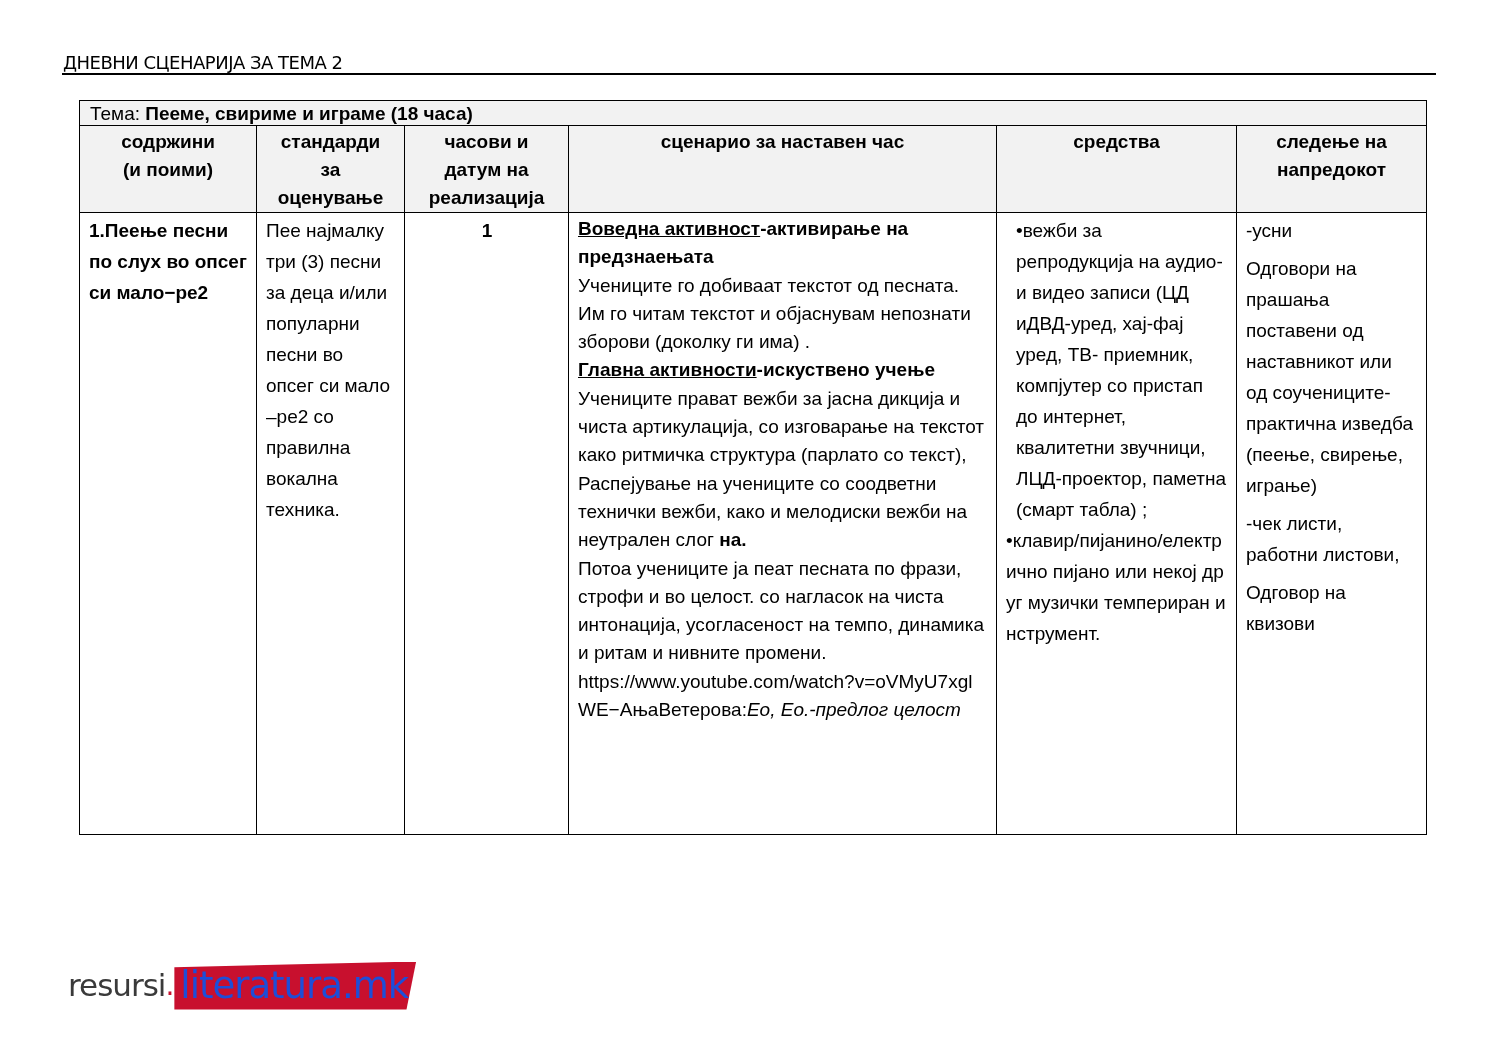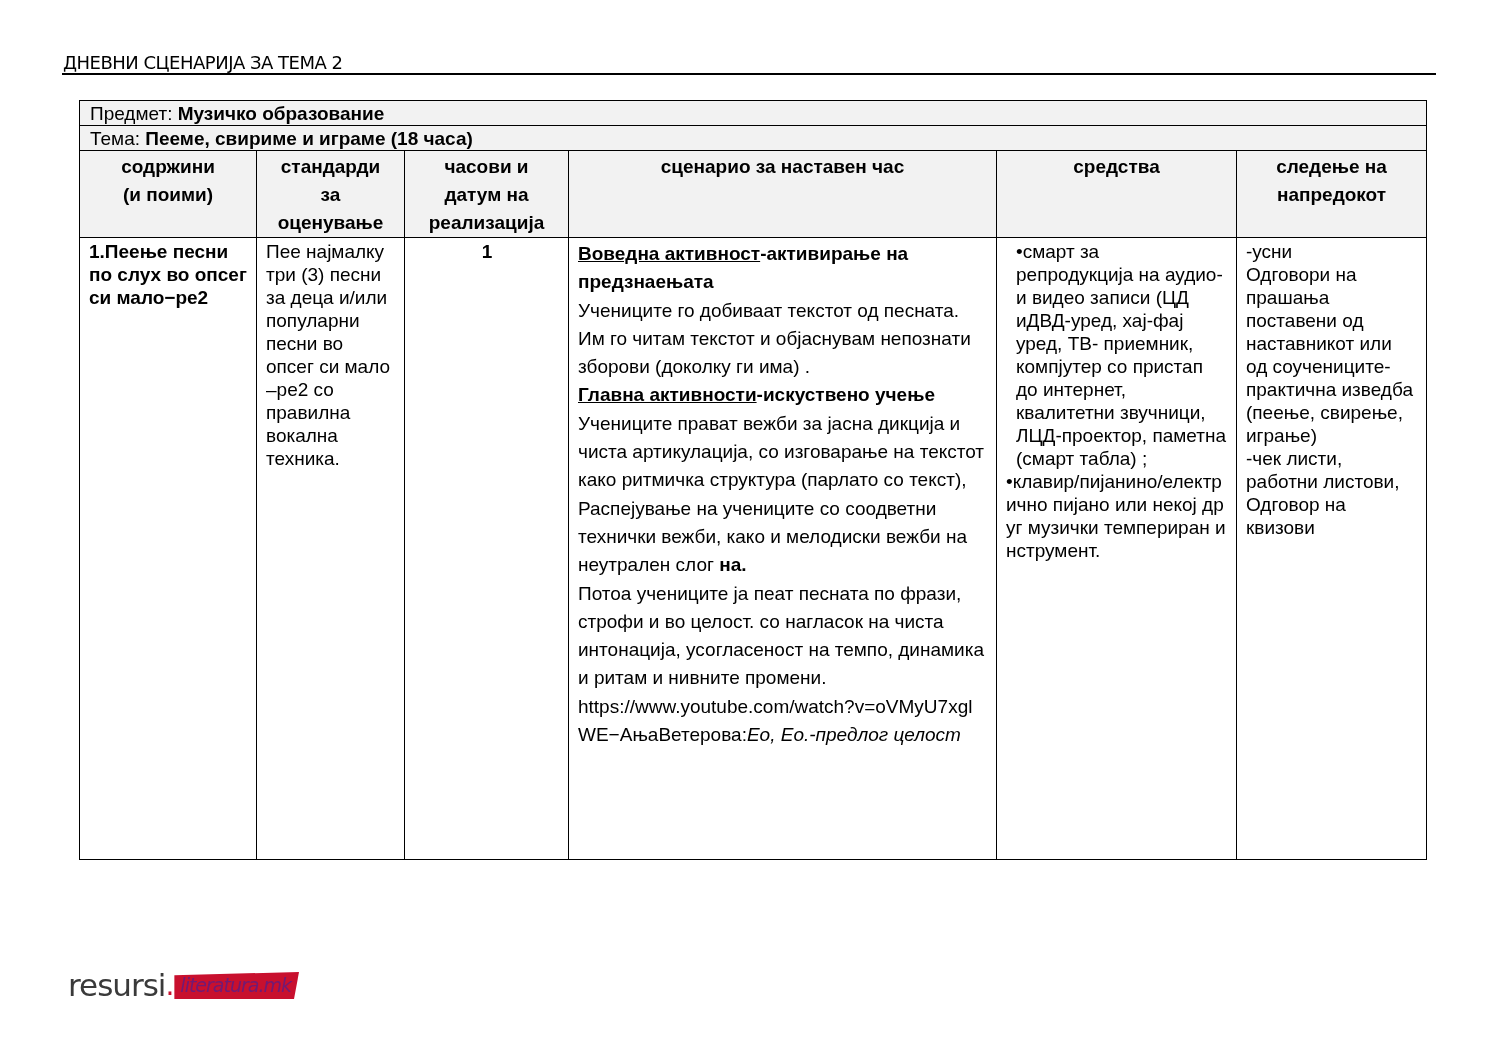--- a/index.html
+++ b/index.html
@@ -10,59 +10,56 @@
     .title-rule { position:absolute; left:62px; top:73px; width:1374px; height:2px; background:#000; }
 
     table.main { position:absolute; left:79px; top:100px; width:1347px; border-collapse:collapse;
                  table-layout:fixed; font-size:19px; }
     table.main td { border:1.5px solid #000; vertical-align:top; }
     .meta td { background:#f2f2f2; padding:1px 10px 0 10px; height:23px; line-height:23px; font-size:19px; }
     .meta .b { font-weight:bold; }
     .head td { background:#f2f2f2; text-align:center; font-weight:bold; line-height:28px;
                padding:2px 4px 0 4px; height:83px; }
     .head td.narrow { font-family:"Liberation Sans Narrow","Liberation Sans", sans-serif; }
-    .body td { padding:2px 8px 4px 9px; line-height:23px; background:#fff; }
+    .body td { padding:2px 8px 4px 9px; line-height:31px; background:#fff; }
     .c1 { font-weight:bold; }
     .c3 { text-align:center; font-weight:bold; }
     .c4 { line-height:28.3px !important; }
     .c4 .u { text-decoration:underline; font-weight:bold; }
     .c4 .bd { font-weight:bold; }
     .c4 .it { font-style:italic; }
     .c5 .ind { padding-left:10px; display:block; }
     .c6 p { margin:0; }
-    .c6 p + p { margin-top:0; }
+    .c6 p + p { margin-top:7px; }
 
     .logo { position:absolute; left:68px; top:963px; height:44px; display:flex; align-items:center; }
     .logo .gray { font-family:"DejaVu Sans", sans-serif; font-size:31px; color:#3a3a3a; letter-spacing:-1px; }
     .logo .dot { font-family:"DejaVu Sans", sans-serif; font-size:28px; color:#c8102e; }
-    .logo .red { position:relative; font-family:"DejaVu Sans", sans-serif; font-size:19px; color:#701a75;
-                 padding:2px 8px 3px 6px; letter-spacing:-1px;font-style:italic; }
+    .logo .red { position:relative; font-family:"DejaVu Sans", sans-serif; font-size:37px; color:#1d4ed8;
+                 padding:2px 8px 3px 6px; letter-spacing:-1px; }
     .logo .red::before { content:""; position:absolute; left:0; right:0; top:0; bottom:0; z-index:-1;
                  background:#c8102e; clip-path:polygon(0 12%, 100% 0, 96% 100%, 0 100%); }
     .logo .red-wrap { position:relative; z-index:0; }
   </style>
 </head>
 <body>
 
 <div class="doc-title">ДНЕВНИ СЦЕНАРИЈА ЗА ТЕМА 2</div>
 <div class="title-rule"></div>
 
 <table class="main">
   <colgroup>
     <col style="width:177px">
       <col style="width:148px">
       <col style="width:164px">
     <col style="width:428px">
       <col style="width:240px">
       <col style="width:190px">
   </colgroup>
   <tbody>
-      <tr class="meta">
-    <td colspan="6"><span>Предмет: </span><span class="b">Музичко образование</span></td>
-  </tr>
   <tr class="meta">
     <td colspan="6"><span>Тема: </span><span class="b">Пееме, свириме и играме (18 часа)</span></td>
   </tr>
   <tr class="head">
     <td><span class="hdr" style="white-space:pre-line">содржини
 (и поими)</span></td>
     <td><span style="white-space:pre-line">стандарди
 за
 оценување</span></td>
     <td><span style="white-space:pre-line">часови и
@@ -80,21 +77,21 @@
     <td class="c4">
       <span class="u">Воведна активност</span><span class="bd">-активирање на предзнаењата</span><br>
       <span>Учениците го добиваат текстот од песната. Им го читам текстот и објаснувам непознати зборови  (доколку ги има) .</span><br>
       <span class="u">Главна активности</span><span class="bd">-искуствено учење</span><br>
       <span>Учениците прават вежби за јасна дикција и чиста артикулација, со изговарање на текстот како ритмичка структура (парлато со текст),</span><br>
       <span>Распејување на учениците со соодветни технички вежби, како и мелодиски вежби на неутрален слог </span><span class="bd">на.</span><br>
       <span>Потоа учениците ја пеат песната по фрази, строфи и во целост. со нагласок на чиста интонација, усогласеност на темпо,  динамика и ритам и нивните промени.</span><br>
       <span style="word-break:break-all;">https://www.youtube.com/watch?v=oVMyU7xglWE</span><span>−АњаВетерова:</span><span class="it">Ео, Ео.</span><span class="it">-предлог целост</span>
     </td>
     <td class="c5">
-      <span class="ind"><span>•смарт за</span><br><span>репродукција на аудио- и видео записи (ЦД иДВД-уред, хај-фај уред, ТВ- приемник, компјутер со пристап до интернет, квалитетни звучници, ЛЦД-проектор, паметна (смарт табла) ;</span></span>
+      <span class="ind"><span>•вежби за</span><br><span>репродукција на аудио- и видео записи (ЦД иДВД-уред, хај-фај уред, ТВ- приемник, компјутер со пристап до интернет, квалитетни звучници, ЛЦД-проектор, паметна (смарт табла) ;</span></span>
       <span style="display:block; word-break:break-all;">•клавир/пијанино/електрично пијано или некој друг музички темпериран инструмент.</span>
     </td>
     <td class="c6">
       <p>-усни</p>
       <p>Одговори на прашања поставени од наставникот или од соучениците-практична изведба (пеење, свирење, играње)</p>
       <p>-чек листи, работни листови,</p>
       <p>Одговор на квизови</p>
     </td>
   </tr>
 </tbody>

